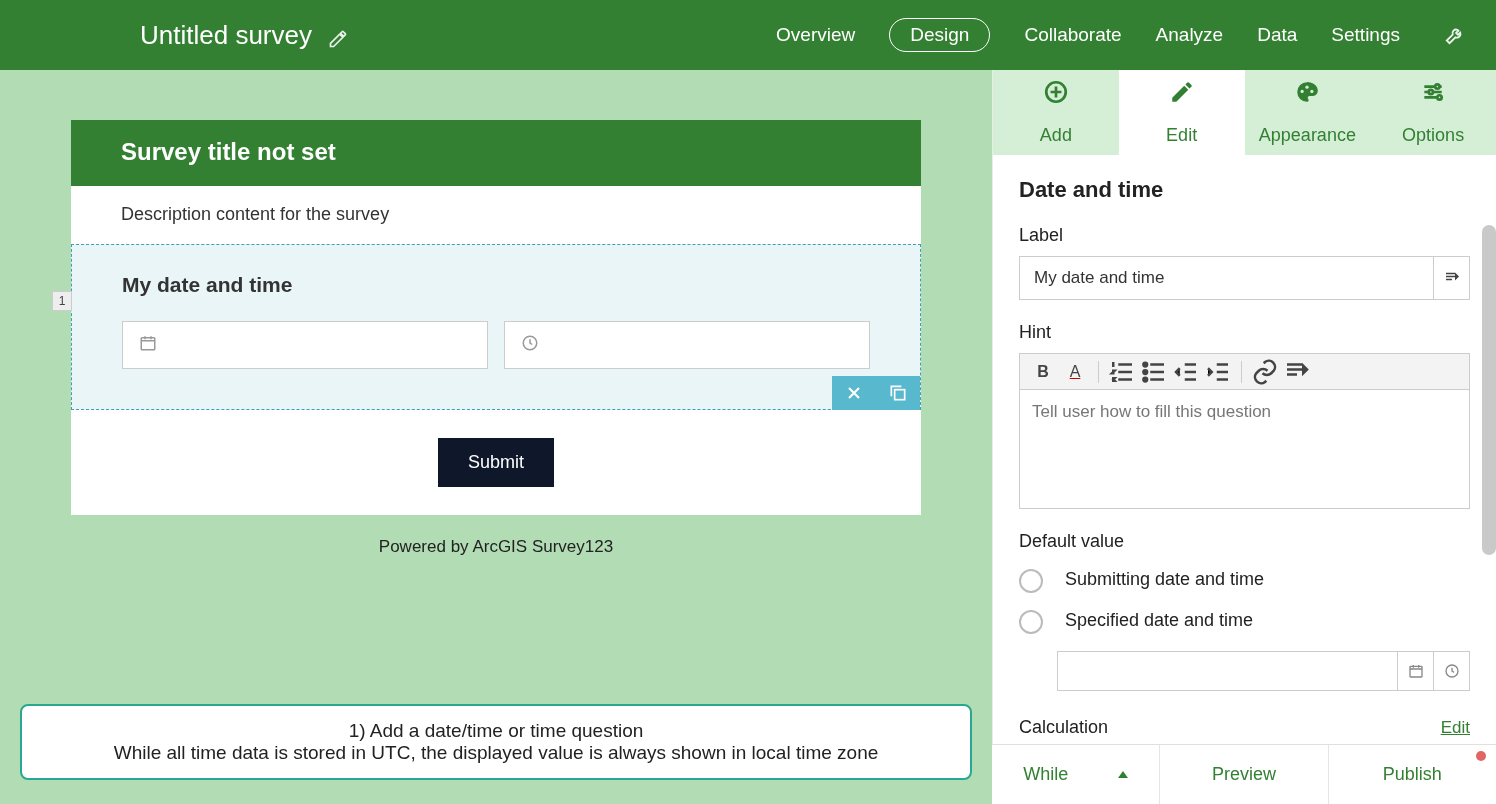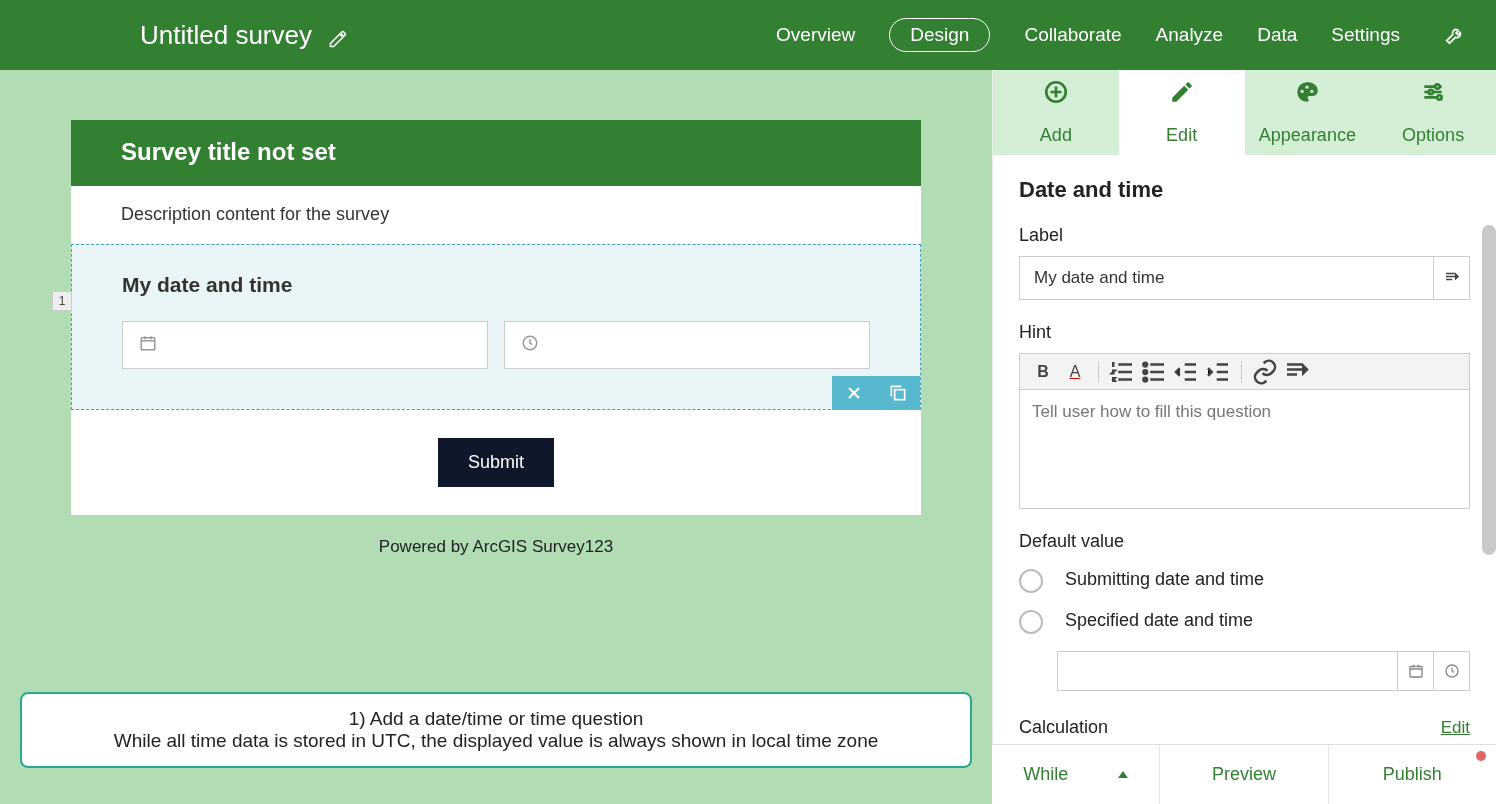--- a/index.html
+++ b/index.html
@@ -115,21 +115,21 @@
     padding: 14px 30px;
     font-size: 18px;
     cursor: pointer;
   }
   .powered { text-align: center; color: #222; font-size: 17px; margin-top: 22px; }
 
   .hint-box {
     position: absolute;
     left: 20px;
     right: 20px;
-    bottom: 36px;
+    bottom: 24px;
     border: 2px solid #2aa88f;
     border-radius: 8px;
     padding: 14px 20px;
     background: #fff;
     text-align: center;
     font-size: 19px;
     color: #222;
   }
   .hint-box .line1 { font-weight: 400; }
 

